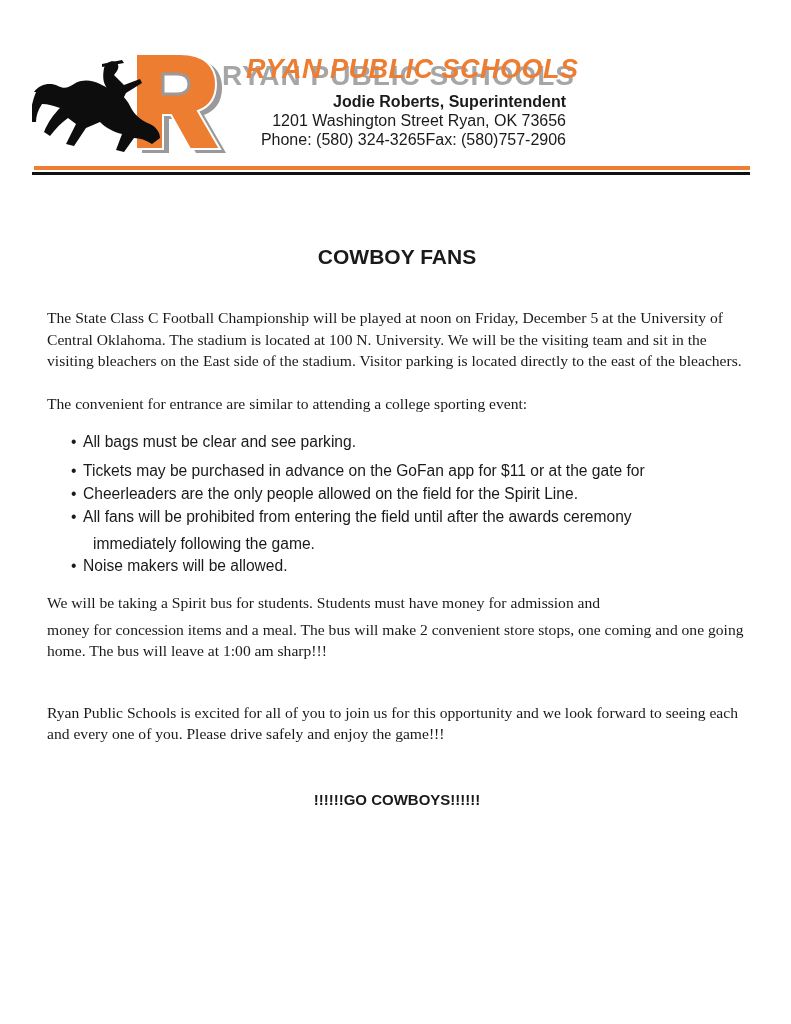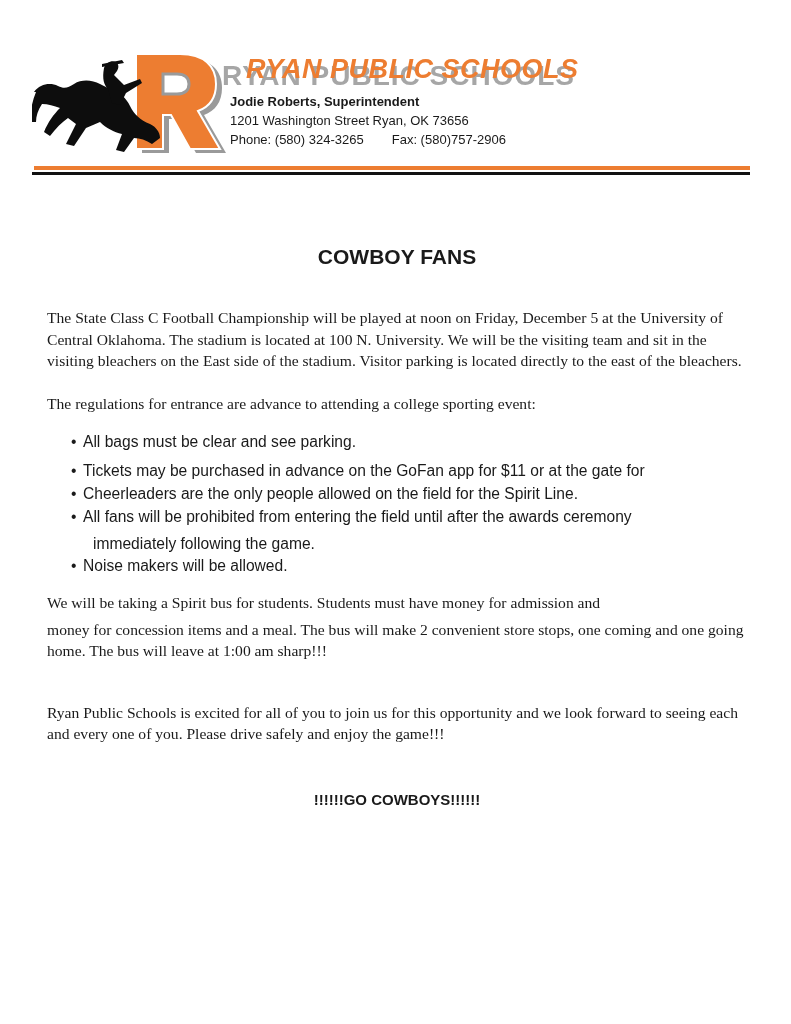--- a/index.html
+++ b/index.html
@@ -14,23 +14,23 @@
     .school-name-shadow {
       position: absolute; left: 4px; top: 6px;
       font-family: "Liberation Sans", sans-serif; font-weight: bold;
       font-size: 28px; letter-spacing: 1px; color: #a6a6a6; white-space: nowrap;
     }
     .school-name {
       position: absolute; left: 28px; top: 0px;
       font-family: "Liberation Sans", sans-serif; font-weight: bold; font-style: italic;
       font-size: 27px; letter-spacing: 0.5px; color: #ed7d31; white-space: nowrap;
     }
-    .contact { position: absolute; left: 230px; top: 92px; width: 336px; text-align: left; font-size: 13px; line-height: 19px; }
+    .contact { position: absolute; left: 230px; top: 92px; width: 336px; text-align: right; font-size: 16px; line-height: 19px; }
     .contact .superintendent { font-weight: bold; }
-    .contact .phones span + span { margin-left: 28px; }
+    .contact .phones span + span { }
     .rule-orange { position: absolute; left: 34px; top: 166px; width: 716px; height: 4px; background: #ed7d31; }
     .rule-black { position: absolute; left: 32px; top: 172px; width: 718px; height: 3px; background: #111111; }
 
     .content { position: absolute; left: 47px; top: 240px; width: 700px; font-size: 15.6px; line-height: 21.5px; }
     .title { text-align: center; font-weight: bold; font-size: 21px; margin: 6px 0 0 0; height: 40px; }
     p { margin: 0; font-family: Liberation Serif, serif; }
     .p1 { margin-top: 21px; }
     .p2 { margin-top: 21px; }
     ul.rules { list-style: none; margin: 17px 0 0 0; padding: 0 0 0 24px; }
     ul.rules li { position: relative; padding-left: 12px; margin-bottom: 7px; }
@@ -79,21 +79,21 @@
 
   <div class="rule-orange"></div>
   <div class="rule-black"></div>
 </div>
 
 <div class="content">
   <div class="title">COWBOY FANS</div>
 
   <p class="p1">The State Class C Football Championship will be played at noon on Friday, December 5 at the University of Central Oklahoma. The stadium is located at 100 N. University. We will be the visiting team and sit in the visiting bleachers on the East side of the stadium. Visitor parking is located directly to the east of the bleachers.</p>
 
-  <p class="p2">The regulations for entrance are advance to attending a college sporting event:</p>
+  <p class="p2">The convenient for entrance are similar to attending a college sporting event:</p>
 
   <ul class="rules">
     <li>
       <span>All bags must be clear and see parking.</span>
     </li>
     <li style="margin-bottom:2px">
       <span>Tickets may be purchased in advance on the GoFan app for $11 or at the gate for</span>
     </li>
     <li style="margin-bottom:1px">
       <span>Cheerleaders are the only people allowed on the field for the Spirit Line.</span>

